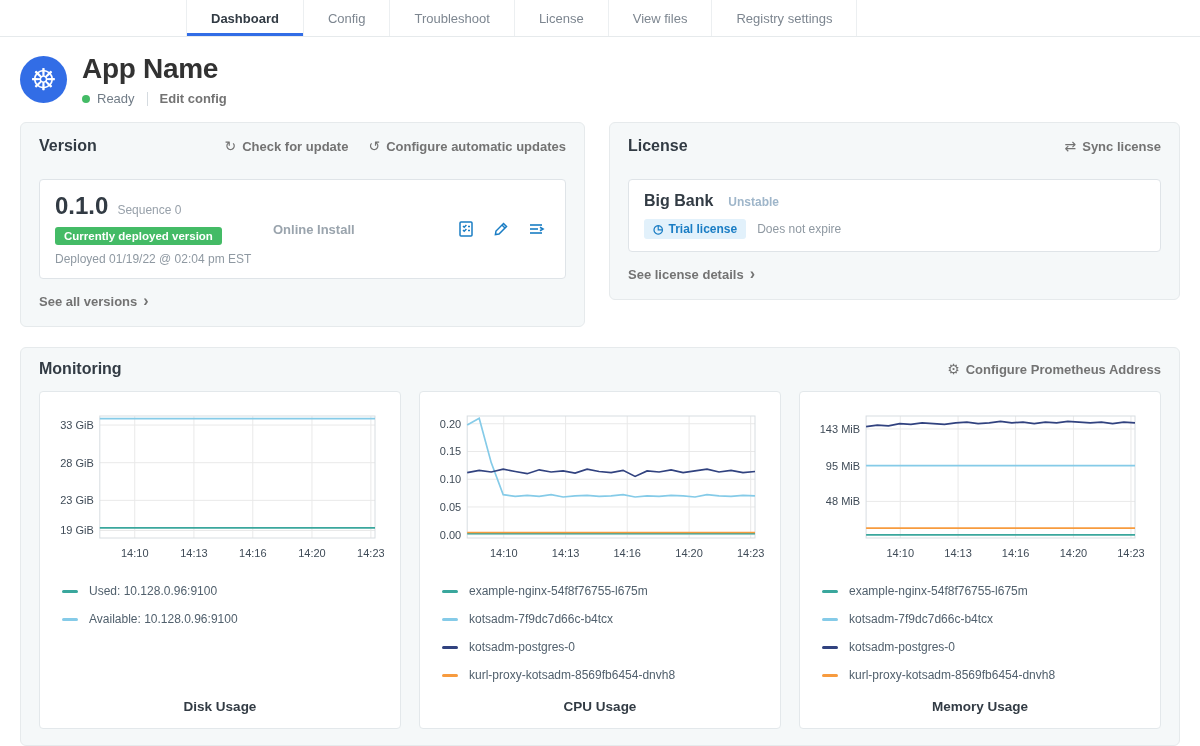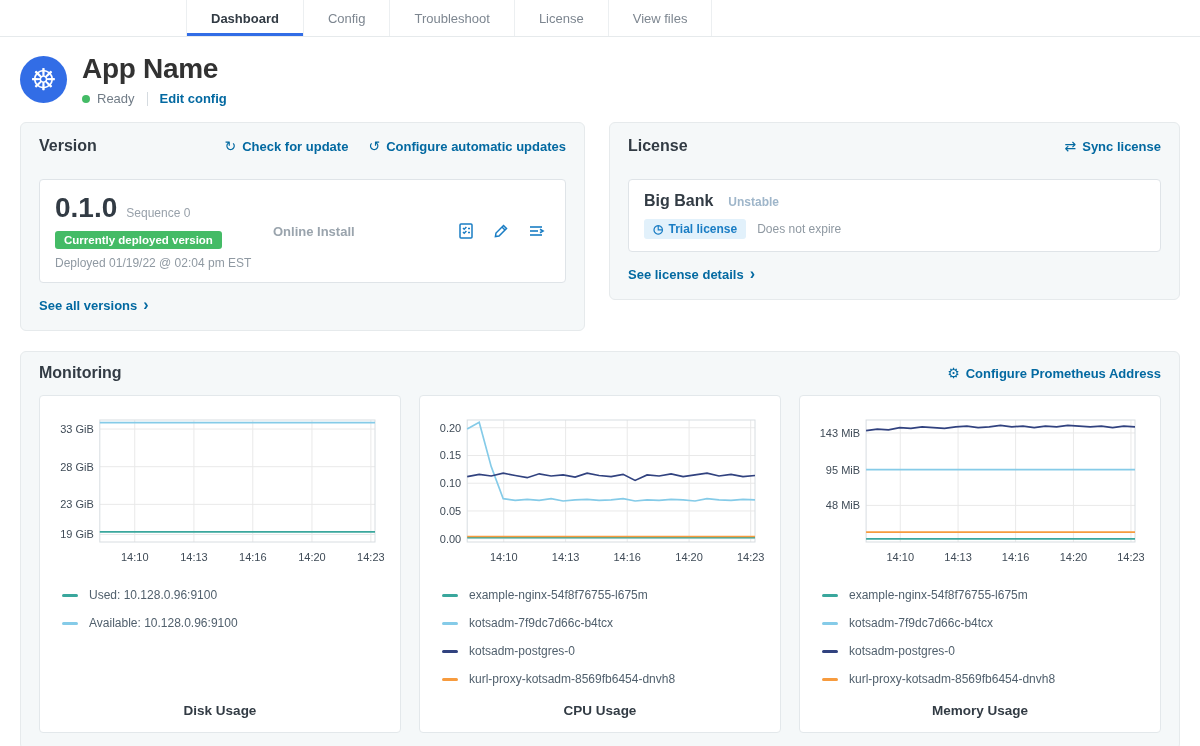--- a/index.html
+++ b/index.html
@@ -18,39 +18,39 @@
   .app-header { display:flex; align-items:center; padding:16px 20px 0 20px; }
   .k8s-logo { width:47px; height:47px; border-radius:50%; background:#326de6;
     display:flex; align-items:center; justify-content:center; color:#fff;
     font-size:30px; line-height:1; flex:0 0 auto; }
   .app-title-block { margin-left:15px; }
   .app-title { font-size:28px; font-weight:bold; color:#323232; letter-spacing:-0.3px; }
   .app-status-row { display:flex; align-items:center; margin-top:6px; font-size:13px; }
   .status-dot { width:8px; height:8px; border-radius:50%; background:#44bb66; margin-right:7px; }
   .status-text { color:#717c87; }
   .vdiv { width:1px; height:14px; background:#d5dbe0; margin:0 12px; }
-  a.blue-link { color:#0369a1; text-decoration:none; font-weight:bold; font-size:13px;
+  a.blue-link { color:#737373; text-decoration:none; font-weight:bold; font-size:13px;
     display:inline-flex; align-items:center; gap:6px; cursor:pointer; }
   .link-icon { font-weight:normal; font-size:14px; }
   .chev { font-size:16px; line-height:1; position:relative; top:-1px; }
 
   
   .cards-row { display:flex; align-items:flex-start; gap:24px; margin:16px 20px 0 20px; }
   .panel { background:#f5f8f9; border:1px solid #e6eaec; border-radius:6px; padding:14px 18px 16px 18px; }
   .panel-header { display:flex; align-items:center; justify-content:space-between; margin-bottom:24px; }
   .panel-title { font-size:16px; font-weight:bold; color:#323b44; }
   .panel-links { display:flex; align-items:center; gap:20px; }
   .white-box { background:#fff; border:1px solid #dfe4e8; border-radius:4px; padding:12px 15px; }
 
   
   .version-card { width:565px; }
   .version-box { display:flex; align-items:center; }
   .version-left { width:218px; flex:0 0 auto; }
   .version-num-row { display:flex; align-items:baseline; gap:9px; }
-  .version-number { font-size:28px; font-weight:bold; color:#323b44; }
+  .version-number { font-size:24px; font-weight:bold; color:#323b44; }
   .sequence { font-size:12px; color:#98a1aa; }
   .deployed-badge { display:inline-block; margin:7px 0 7px 0; background:#44bb66; color:#fff;
     font-size:11.5px; font-weight:bold; padding:3px 9px; border-radius:3px; }
   .deployed-at { font-size:12px; color:#8f99a2; }
   .install-type { flex:1; font-size:13px; font-weight:bold; color:#9aa4ad; }
   .version-actions { display:flex; align-items:center; gap:17px; flex:0 0 auto; padding-right:4px; }
   .action-icon { cursor:pointer; display:flex; }
   .see-link { margin-top:13px; }
 
   
@@ -79,20 +79,21 @@
 </style>
 </head>
 <body>
 
 <div class="topnav">
   <div class="tab active">Dashboard</div>
   <div class="tab">Config</div>
   <div class="tab">Troubleshoot</div>
   <div class="tab">License</div>
   <div class="tab">View files</div>
+  <div class="tab">Registry settings</div>
 </div>
 
 <div class="app-header">
   <div class="k8s-logo">
     <span>☸</span>
   </div>
   <div class="app-title-block">
     <div class="app-title">App Name</div>
     <div class="app-status-row">
       <span class="status-dot"></span>

